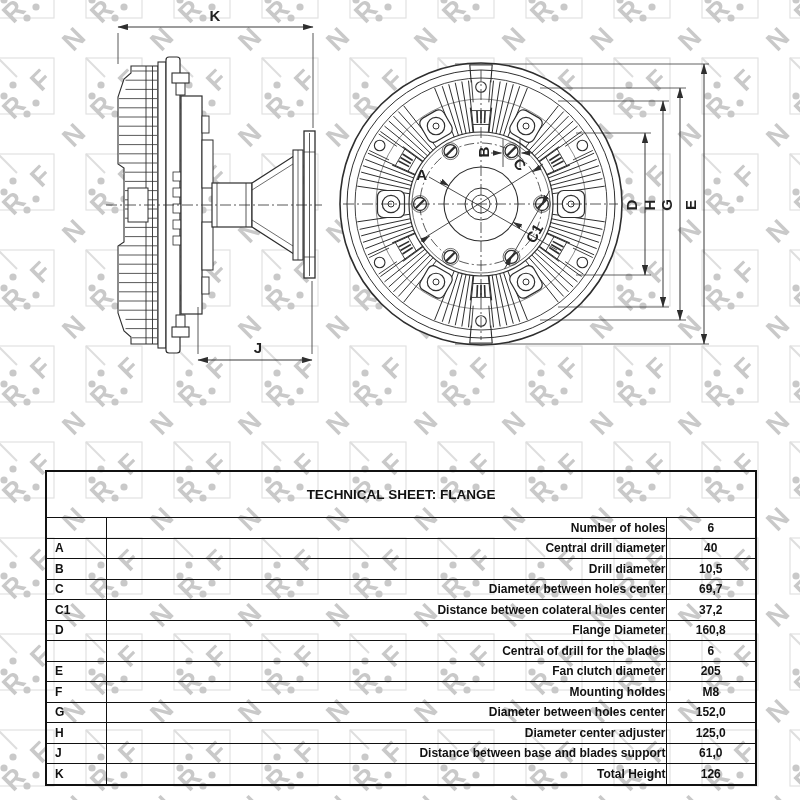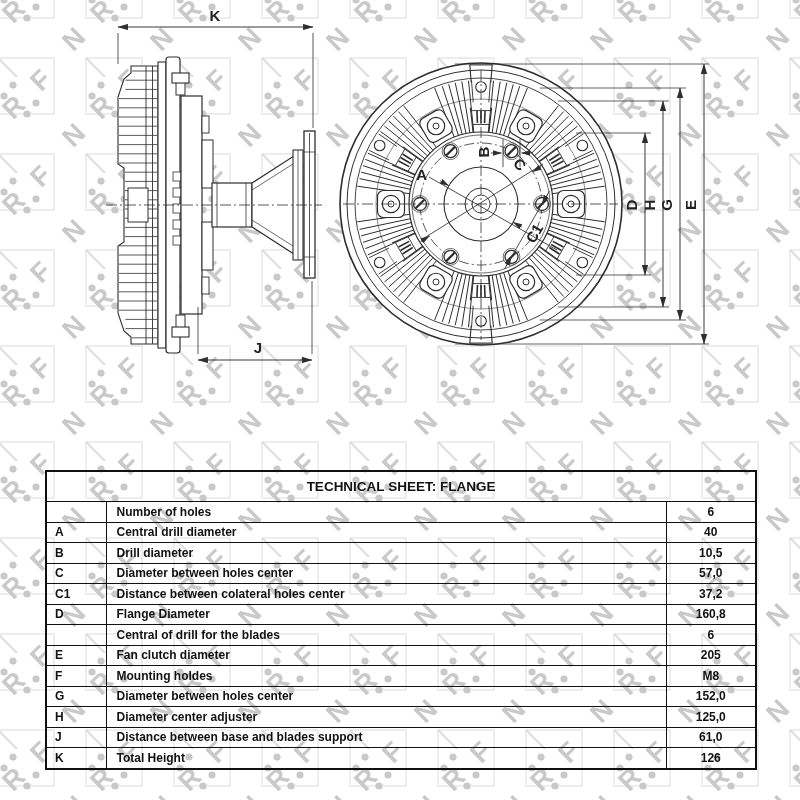--- a/index.html
+++ b/index.html
@@ -4,22 +4,22 @@
 <style>
   html,body{margin:0;padding:0;background:#fff;}
   #page{position:relative;width:800px;height:800px;background:#fff;overflow:hidden;
         font-family:"Liberation Sans",sans-serif;}
   #dwg{position:absolute;left:0;top:0;z-index:1;}
   .dim{font:bold 15px "Liberation Sans",sans-serif;fill:#222;}
   .sheet{position:absolute;left:45px;top:470px;width:710px;z-index:2;}
   table.spec{width:710px;border-collapse:collapse;table-layout:fixed;border:2px solid #111;}
   table.spec td{border:1px solid #111;font:bold 12px "Liberation Sans",sans-serif;color:#111;
       height:19.5px;padding:0 0 0 8px;white-space:nowrap;overflow:hidden;background:transparent;}
-  table.spec tr.hdr td{text-align:center;font-size:13.5px;height:21px;padding:4px;}
-  table.spec td.c-desc{padding-left:10px;}
+  table.spec tr.hdr td{text-align:center;font-size:13.5px;height:21px;padding:12px;}
+  table.spec td.c-desc{padding-left:10px;text-align:right;}
   table.spec td.c-val{text-align:center;padding:0;}
 </style>
 </head>
 <body>
 
 <div id="page">
 
 <svg id="dwg" width="800" height="800" viewBox="0 0 800 800">
   <defs>
     <marker id="ah" viewBox="0 0 10 6" refX="9.5" refY="3" markerWidth="11" markerHeight="7" orient="auto-start-reverse">
@@ -481,21 +481,21 @@
 
   <tr>
     <td class="c-key">B</td>
     <td class="c-desc">Drill diameter</td>
     <td class="c-val">10,5</td>
   </tr>
 
   <tr>
     <td class="c-key">C</td>
     <td class="c-desc">Diameter between holes center</td>
-    <td class="c-val">57,0</td>
+    <td class="c-val">69,7</td>
   </tr>
 
   <tr>
     <td class="c-key">C1</td>
     <td class="c-desc">Distance between colateral holes center</td>
     <td class="c-val">37,2</td>
   </tr>
 
   <tr>
     <td class="c-key">D</td>

